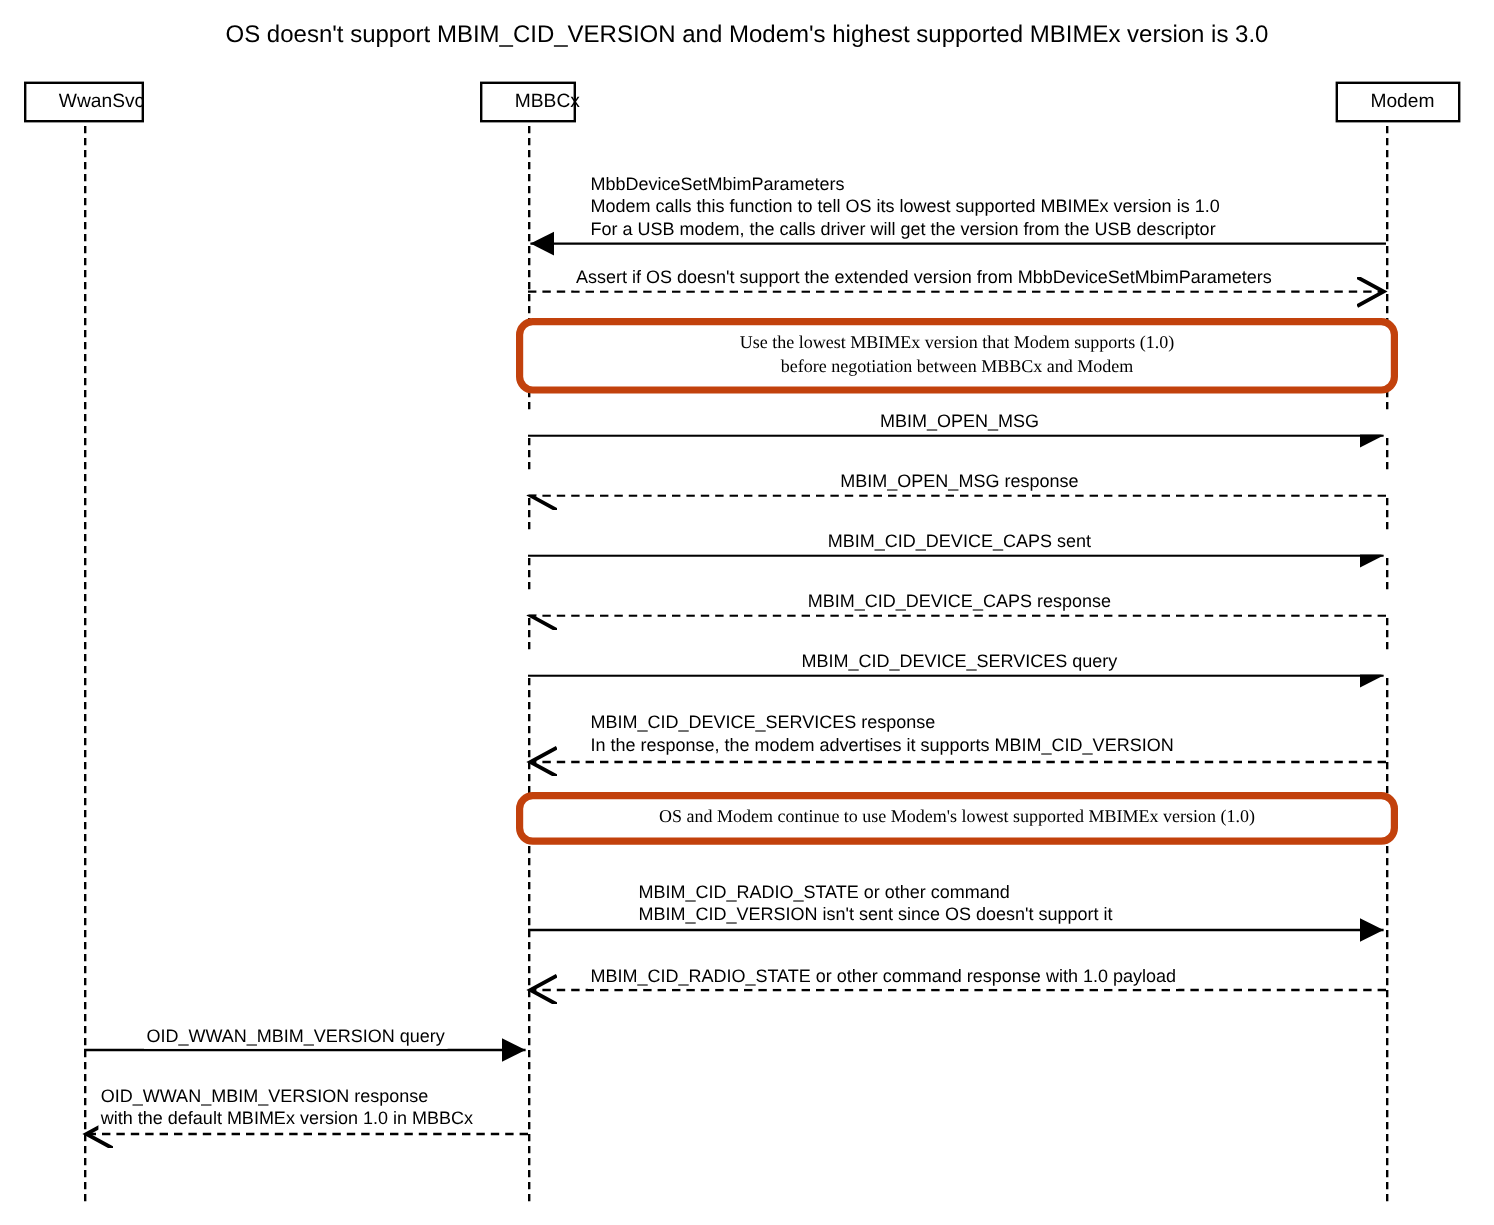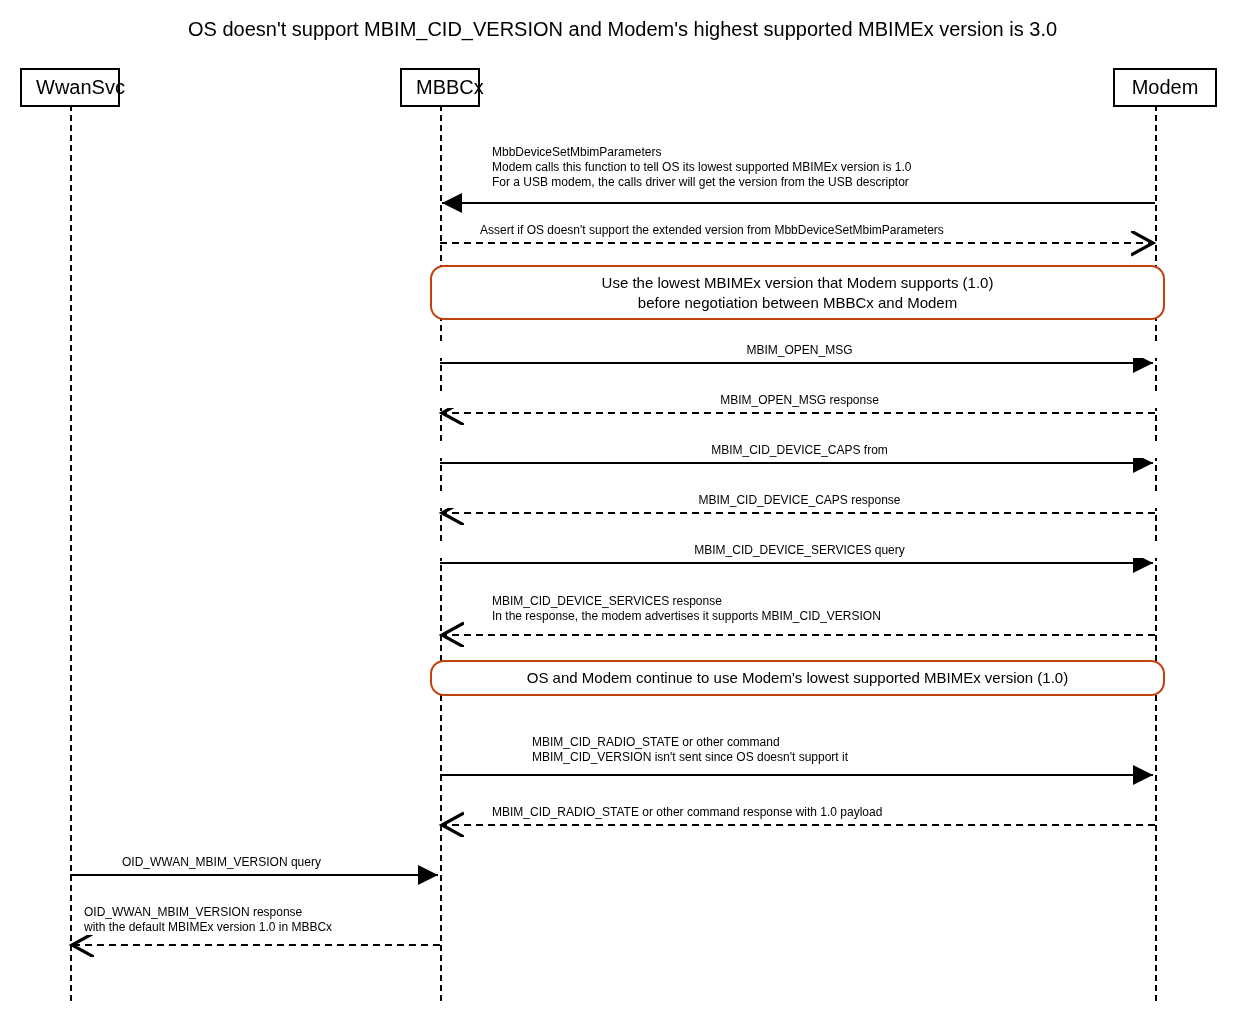--- a/index.html
+++ b/index.html
@@ -19,58 +19,59 @@
     left: 0;
     width: 1245px;
     top: 18px;
     text-align: center;
     font-size: 20px;
   }
   .participant-box {
     position: absolute;
     border: 2px solid #000;
     background: #fff;
-    padding: 6px 14px;
-    font-size: 20px;
+    padding: 6px 27px;
+    font-size: 16px;
     box-sizing: border-box;
     text-align: center;
   }
   .lifeline {
     position: absolute;
     top: 105px;
     bottom: 20px;
     width: 0;
     border-left: 2px dashed #000;
   }
   svg.overlay {
     position: absolute;
     left: 0; top: 0;
     width: 1245px;
     height: 1021px;
     pointer-events: none;
   }
   .msg-label {
     position: absolute;
-    font-size: 12px;
+    font-size: 15px;
     line-height: 1.25;
     background: #fff;
     padding: 0 2px;
     white-space: nowrap;
   }
   .msg-label.center { text-align: center; }
   .note-box {
     position: absolute;
-    border: 2px solid #c2410c;
+    border: 6px solid #c2410c;
     border-radius: 14px;
     background: #fff;
     font-size: 15px;
     padding: 6px 10px;
     box-sizing: border-box;
     text-align: center;
     line-height: 1.3;
+    font-family: Liberation Serif, serif;
   }
 </style>
 </head>
 <body>
 
 <div class="canvas">
 
   <div class="title">OS doesn't support MBIM_CID_VERSION and Modem's highest supported MBIMEx version is 3.0</div>
 
   <div class="lifeline" style="left:70px;"></div>
@@ -123,21 +124,21 @@
   </div>
   <div class="msg-label" style="left:478px; top:223px;">Assert if OS doesn't support the extended version from MbbDeviceSetMbimParameters</div>
 
   <div class="note-box" style="left:430px; top:265px; width:735px;">
     <span>Use the lowest MBIMEx version that Modem supports (1.0)</span><br>
     <span>before negotiation between MBBCx and Modem</span>
   </div>
 
   <div class="msg-label center" style="left:440px; width:715px; top:393px;">MBIM_OPEN_MSG response</div>
   <div class="msg-label center" style="left:440px; width:715px; top:343px;">MBIM_OPEN_MSG</div>
-  <div class="msg-label center" style="left:440px; width:715px; top:443px;">MBIM_CID_DEVICE_CAPS from</div>
+  <div class="msg-label center" style="left:440px; width:715px; top:443px;">MBIM_CID_DEVICE_CAPS sent</div>
   <div class="msg-label center" style="left:440px; width:715px; top:493px;">MBIM_CID_DEVICE_CAPS response</div>
   <div class="msg-label center" style="left:440px; width:715px; top:543px;">MBIM_CID_DEVICE_SERVICES query</div>
   <div class="msg-label" style="left:490px; top:594px;">
     <span>MBIM_CID_DEVICE_SERVICES response</span><br>
     <span>In the response, the modem advertises it supports MBIM_CID_VERSION</span>
   </div>
 
   <div class="note-box" style="left:430px; top:660px; width:735px;">OS and Modem continue to use Modem's lowest supported MBIMEx version (1.0)</div>
 
   <div class="msg-label" style="left:530px; top:735px;">

